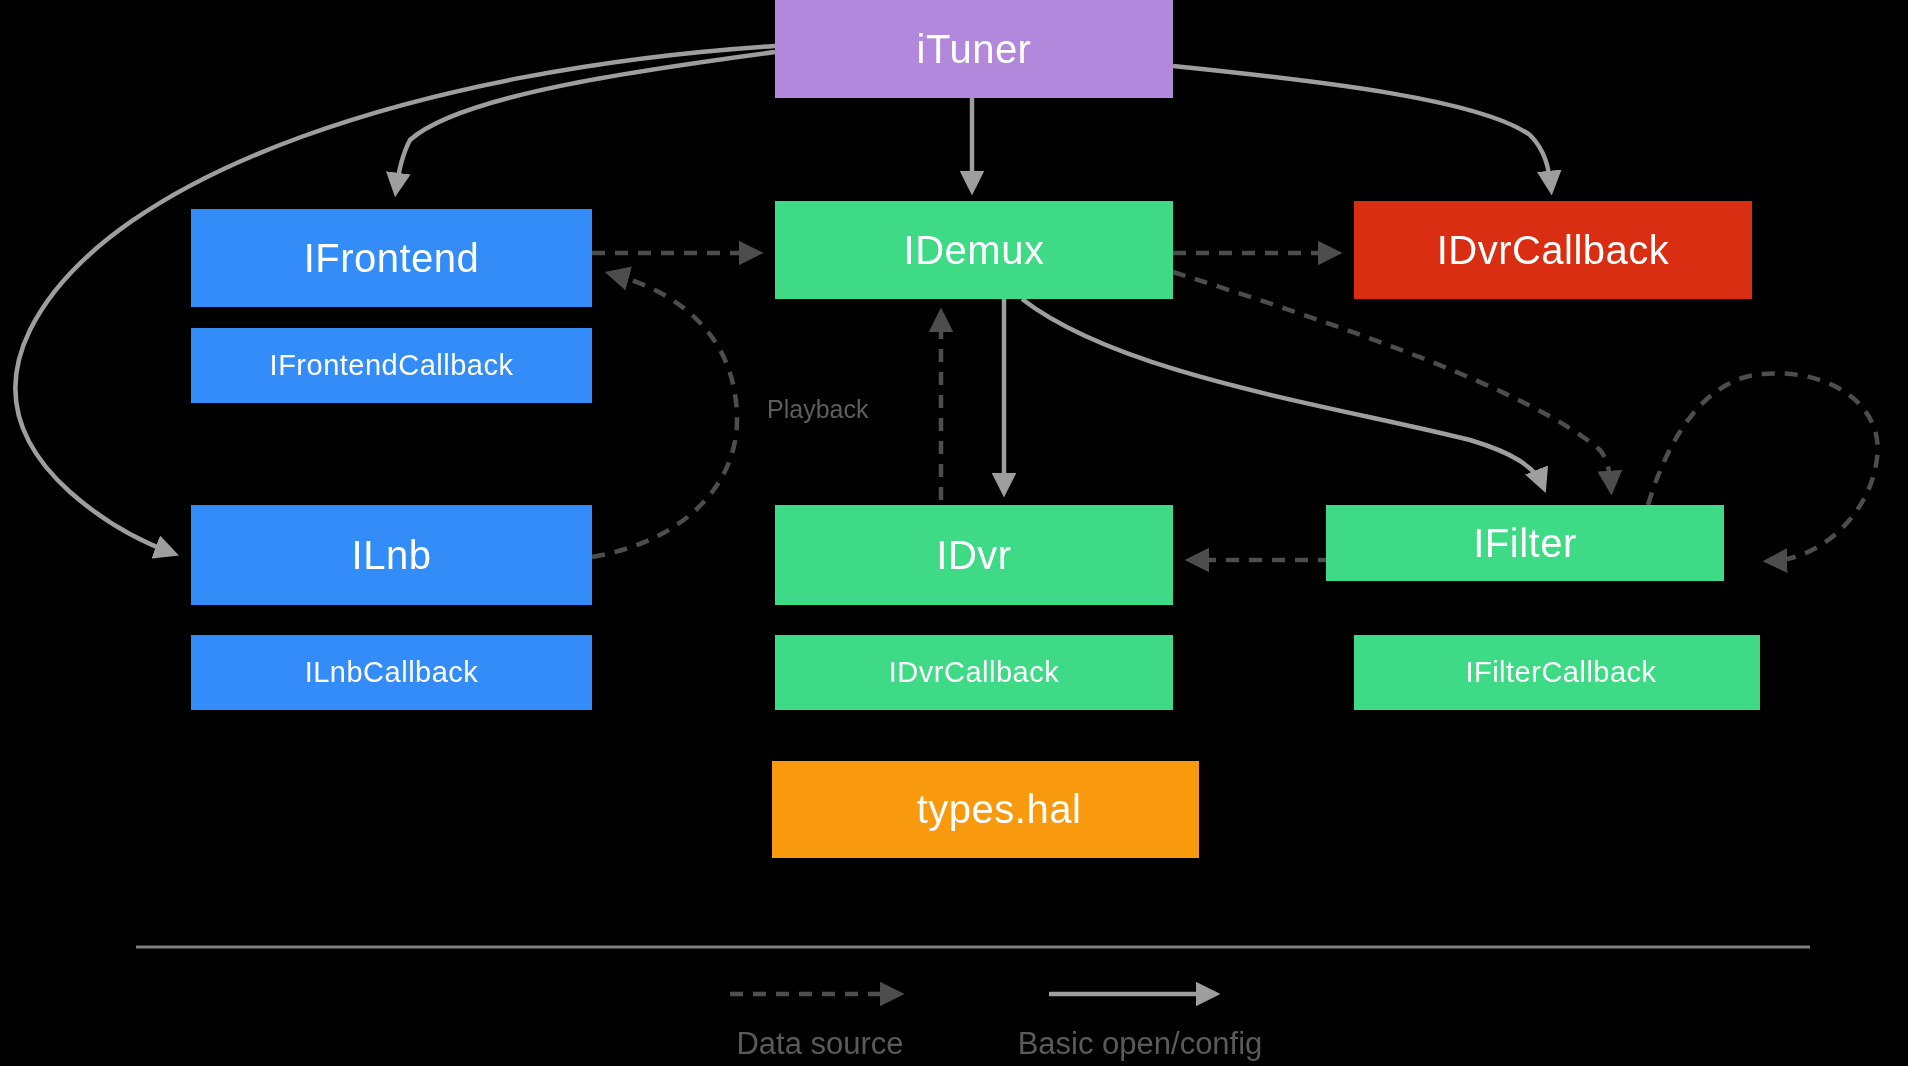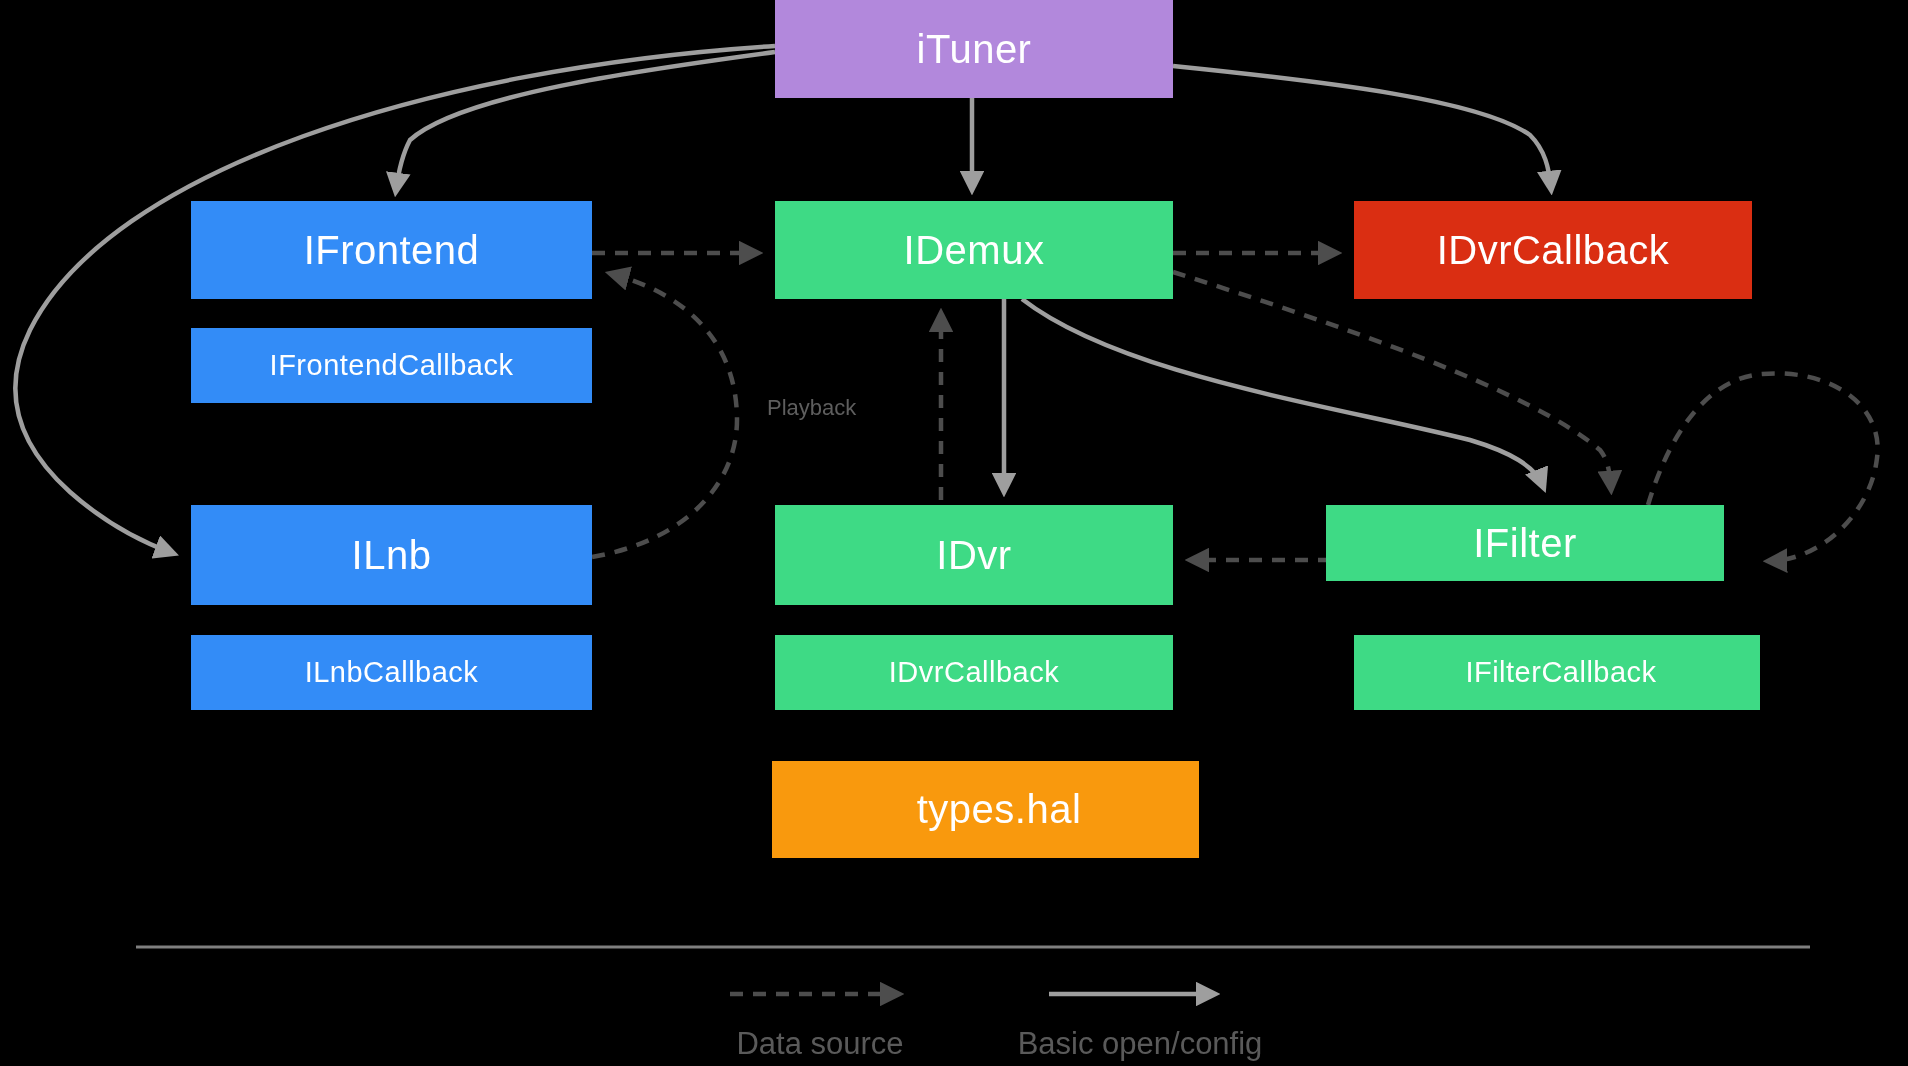--- a/index.html
+++ b/index.html
@@ -17,21 +17,21 @@
     color:#fff;
     font-size:40px;
     letter-spacing:0.5px;
     white-space:nowrap;
   }
   .box.small{font-size:29px;}
   .edge-s{stroke:#9E9E9E;stroke-width:4.5;fill:none;}
   .edge-d{stroke:#4D4D4D;stroke-width:4.5;fill:none;stroke-dasharray:13 10;}
   .divider{stroke:#7F7F7F;stroke-width:3;}
   .float-label{
-    position:absolute;color:#5E5E5E;font-size:22px;white-space:nowrap;text-align:center;
+    position:absolute;color:#5E5E5E;font-size:25px;white-space:nowrap;text-align:center;
   }
   .legend-label{
     position:absolute;color:#5A5A5A;font-size:31px;text-align:center;white-space:nowrap;
   }
 </style>
 </head>
 <body>
 
 <div id="canvas">
 
@@ -63,21 +63,21 @@
     <line class="divider" x1="136" y1="947" x2="1810" y2="947"></line>
 
     <path class="edge-d" d="M 730 994 L 897 994" marker-end="url(#ah-d)"></path>
     <path class="edge-s" d="M 1049 994 L 1213 994" marker-end="url(#ah-s)"></path>
   </svg>
 
   <div class="box" style="left: 775px; top: 0px; width: 398px; height: 98px; background-color: rgb(178, 136, 220);">
     <span>iTuner</span>
   </div>
 
-  <div class="box" style="left: 191px; top: 201px; width: 401px; height: 98px; background-color: rgb(51, 140, 247);">
+  <div class="box" style="left: 191px; top: 209px; width: 401px; height: 98px; background-color: rgb(51, 140, 247);">
     <span>IFrontend</span>
   </div>
   <div class="box small" style="left: 191px; top: 328px; width: 401px; height: 75px; background-color: rgb(51, 140, 247);">
     <span>IFrontendCallback</span>
   </div>
 
   <div class="box" style="left: 775px; top: 201px; width: 398px; height: 98px; background-color: rgb(62, 218, 133);">
     <span>IDemux</span>
   </div>
 

